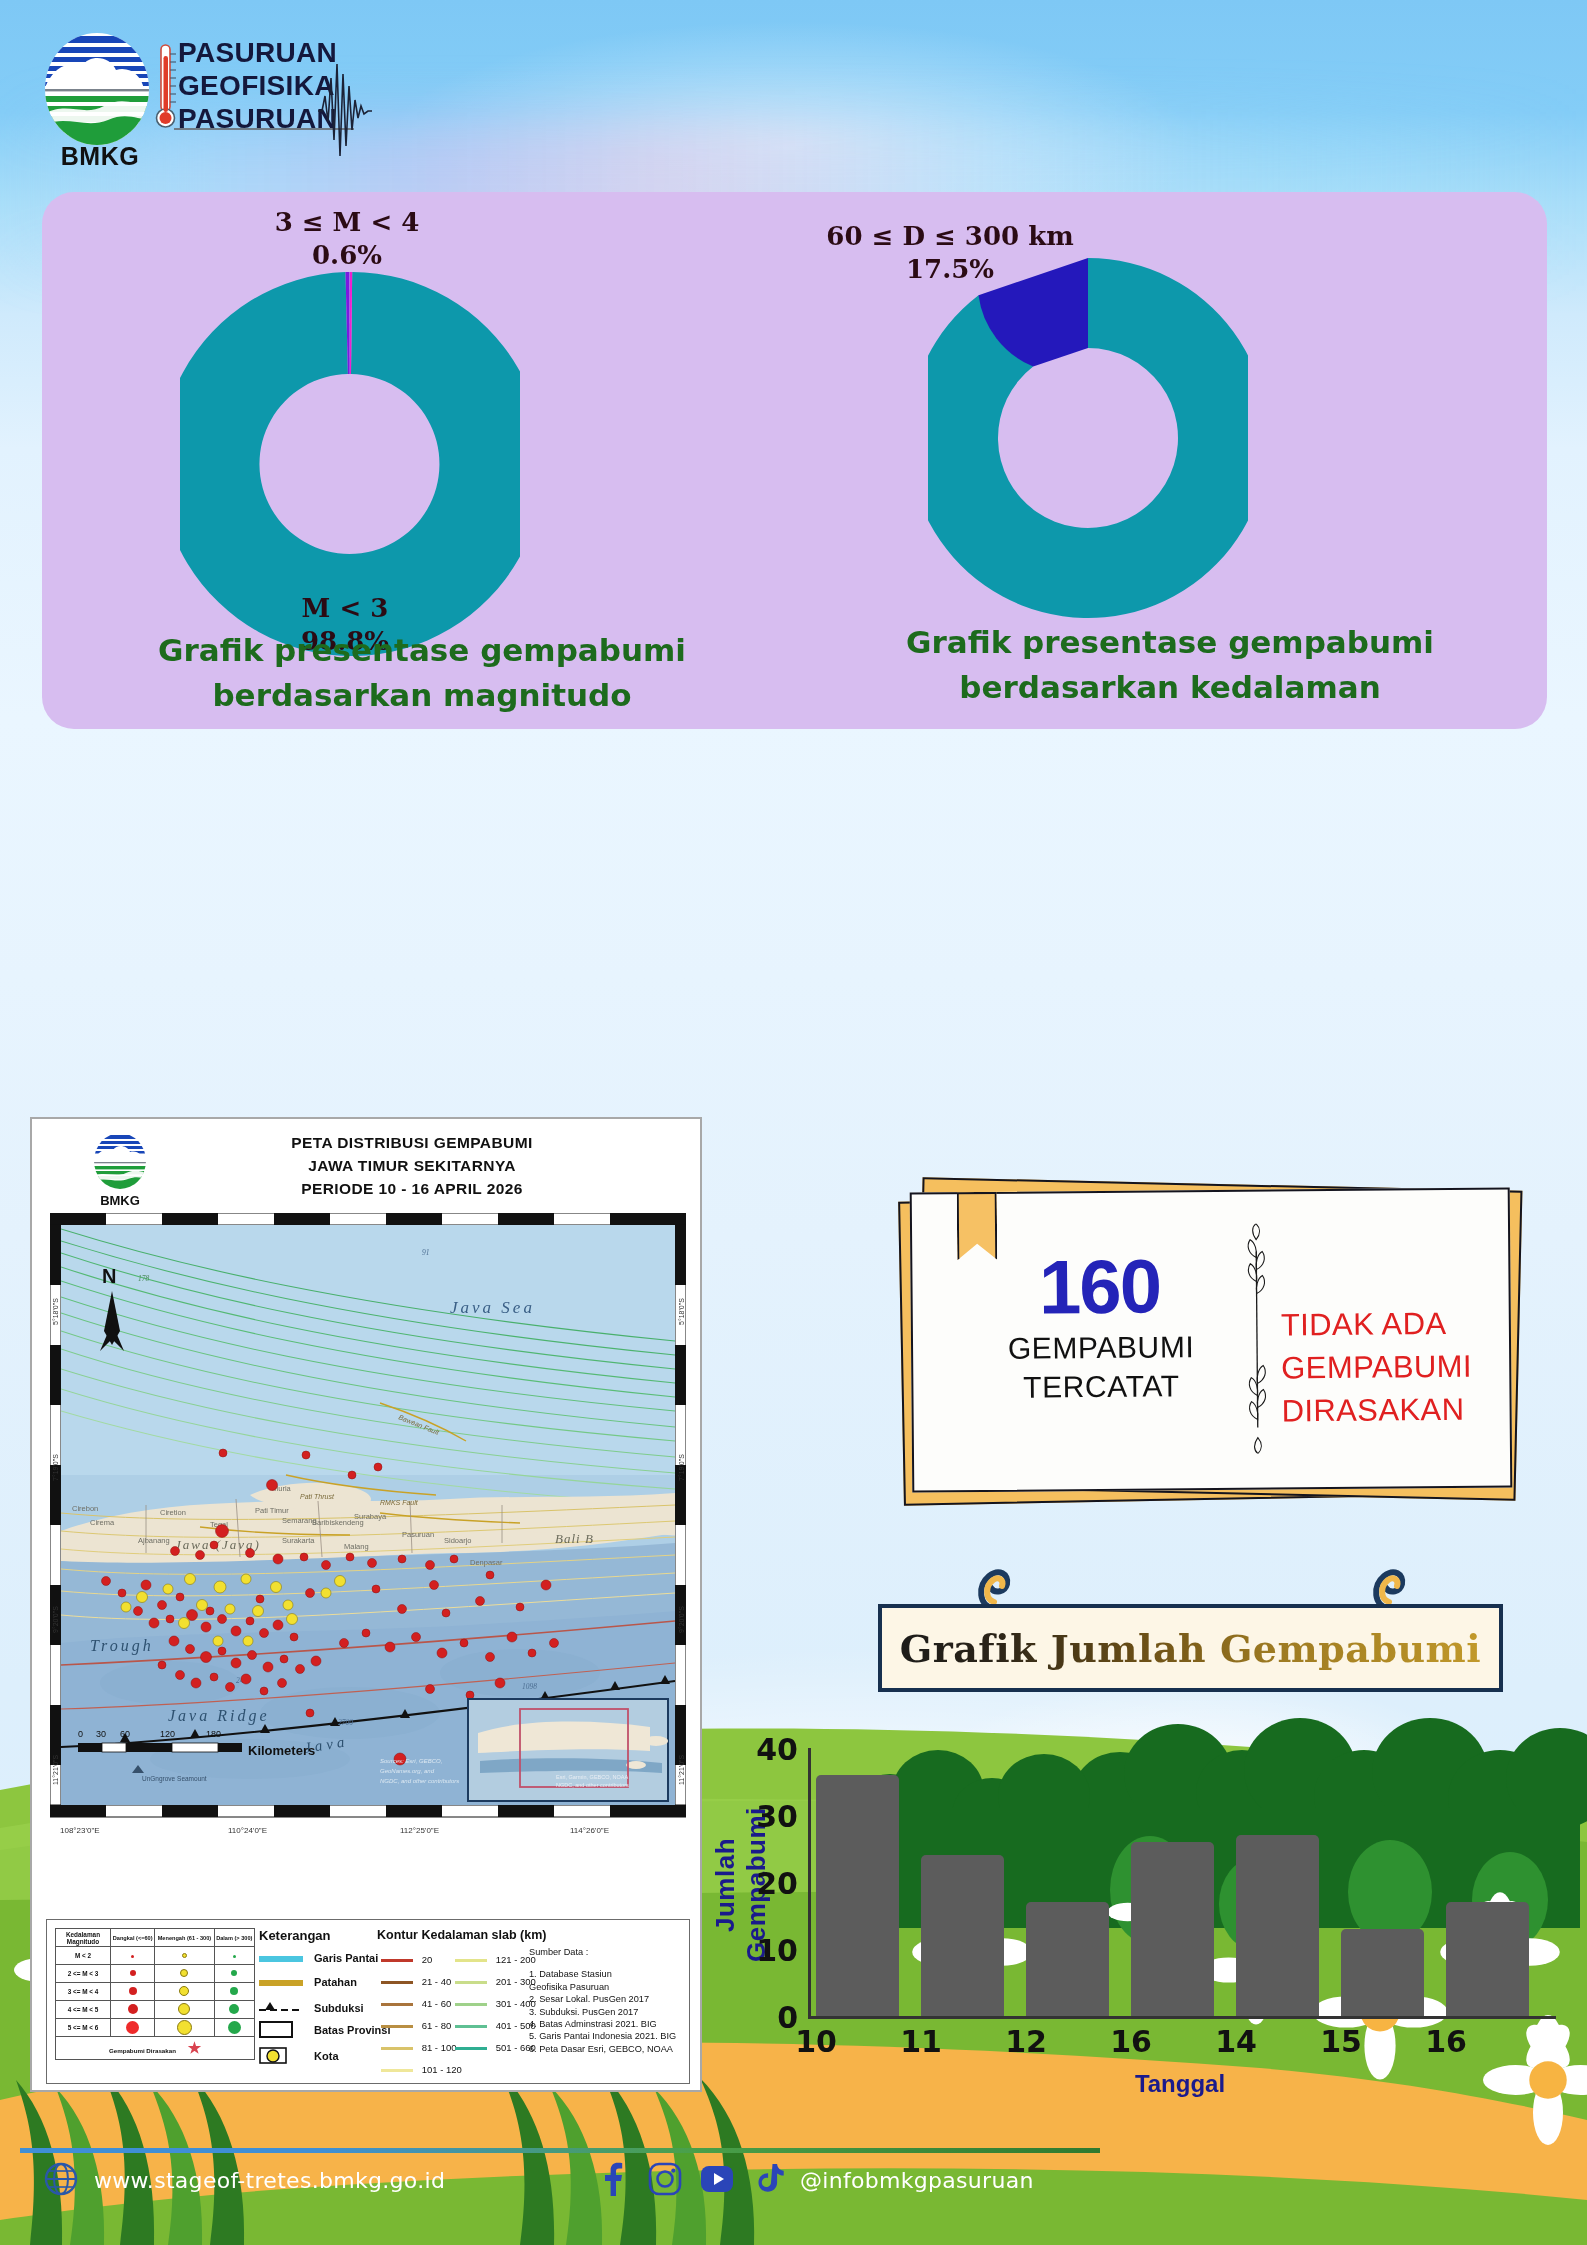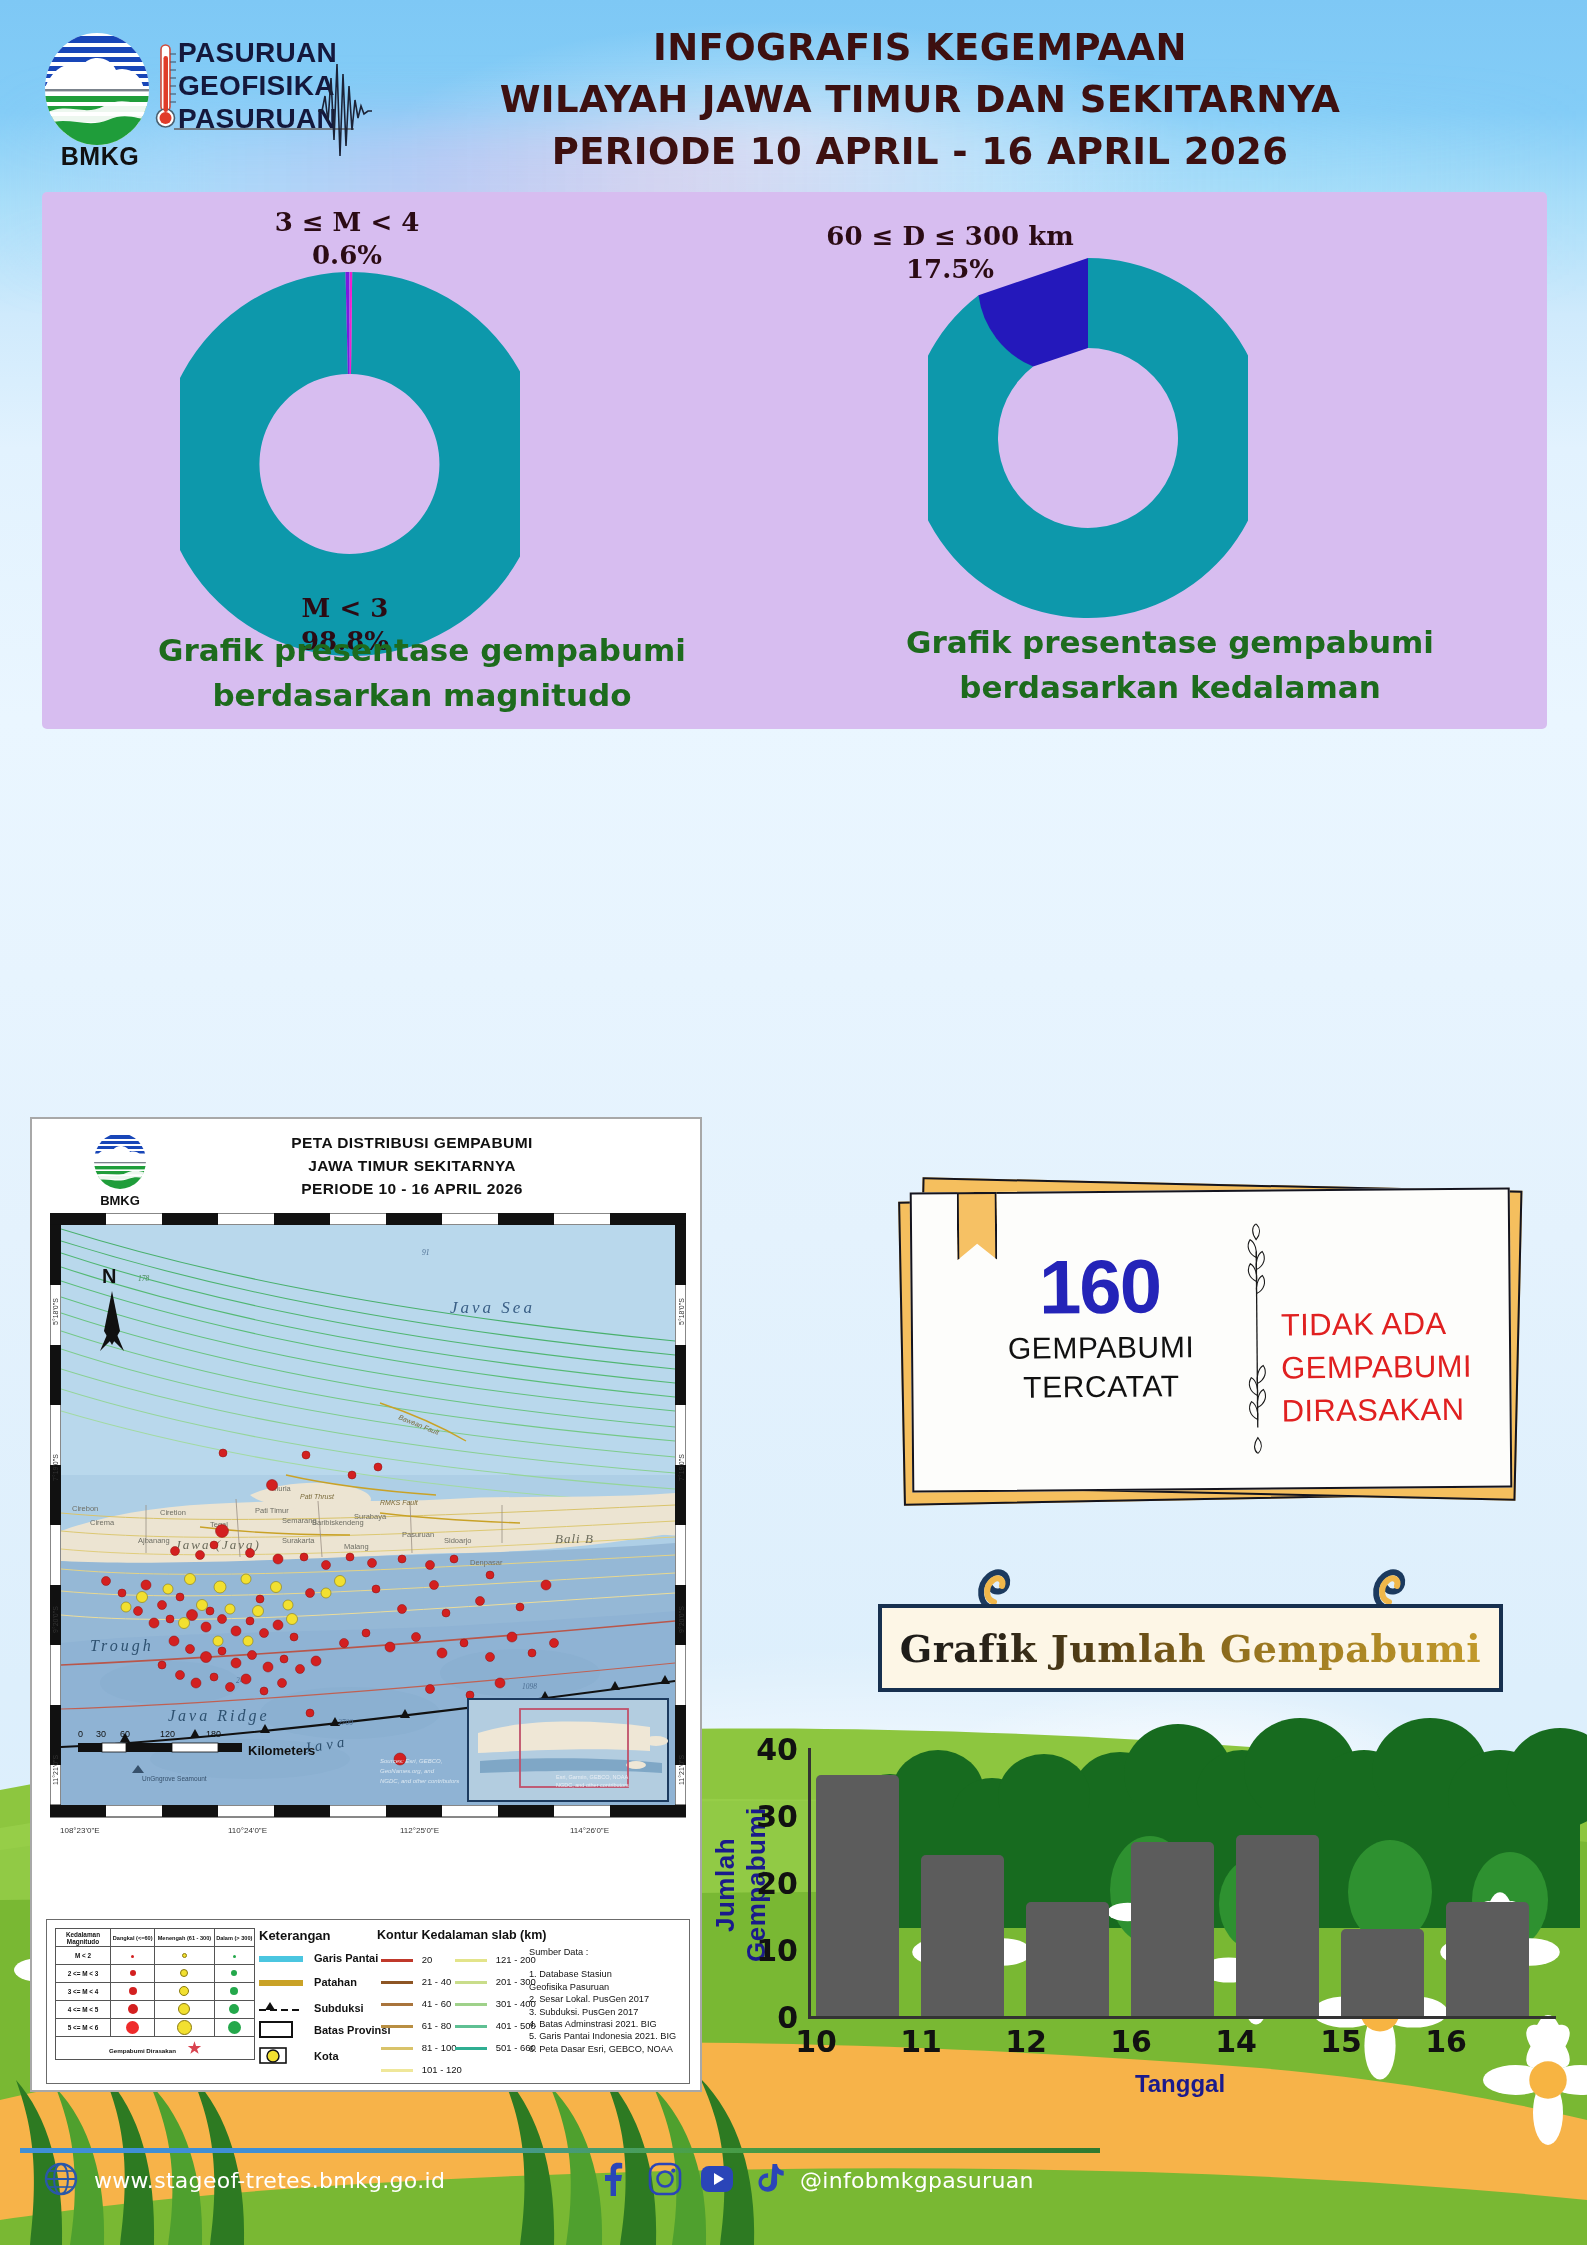--- a/index.html
+++ b/index.html
@@ -32,21 +32,21 @@
   .thermo{position:absolute;left:117px;top:12px;width:22px;height:92px;}
   .waveform{position:absolute;left:278px;top:26px;width:56px;height:110px;}
   .hline{position:absolute;left:136px;top:98px;width:180px;height:2px;background:#6f7b86;}
 
   .title-block{position:absolute;left:330px;top:22px;width:1180px;text-align:center;}
   .title-block div{font-size:37px;font-weight:bold;color:#3d1010;line-height:52px;
     letter-spacing:.4px;font-family:"DejaVu Sans", sans-serif;}
 
   
   .donut-panel{position:absolute;left:42px;top:192px;width:1505px;height:537px;
-    background:#d7bdf0;border-radius:5px;}
+    background:#d7bdf0;border-radius:32px;}
   .donut-col{position:absolute;top:0;width:740px;height:537px;}
   .donut-col.left{left:10px;}
   .donut-col.right{left:758px;}
   .donut-svg{position:absolute;}
   .donut-lab{position:absolute;text-align:center;font-family:"DejaVu Serif", serif;
     font-weight:bold;color:#2b0b14;font-size:26px;line-height:33px;}
   .donut-cap{position:absolute;width:100%;text-align:center;
     font-family:"DejaVu Sans", sans-serif;font-weight:bold;color:#1d6b1d;
     font-size:31px;line-height:45px;}
 
@@ -193,25 +193,20 @@
       <div>PASURUAN</div>
       <div>GEOFISIKA</div>
       <div>PASURUAN</div>
     </div>
     <div class="hline"></div>
     <svg class="waveform" viewBox="0 0 56 110">
       <polyline points="2,55 6,55 9,40 12,66 15,22 18,84 21,8 24,100 27,18 30,90 33,30 36,74 39,44 42,62 45,50 48,58 52,55 56,55" fill="none" stroke="#1b2236" stroke-width="1.6"></polyline>
     </svg>
   </div>
 
-  <div class="title-block">
-    <div>INFOGRAFIS KEGEMPAAN</div>
-    <div>WILAYAH JAWA TIMUR DAN SEKITARNYA</div>
-    <div>PERIODE 10 APRIL - 16 APRIL 2026</div>
-  </div>
 </div>
 
 <div class="donut-panel">
 
   <div class="donut-col left">
     <div class="donut-lab" style="left:130px;top:14px;width:330px;">
       <div>3 ≤ M &lt; 4</div>
       <div>0.6%</div>
     </div>
     <svg class="donut-svg" style="left:128px;top:80px;" width="340" height="385" viewBox="0 0 340 385">

